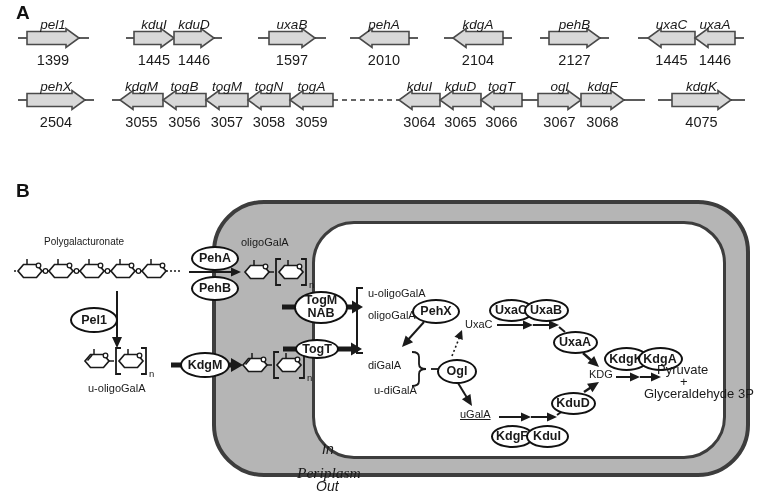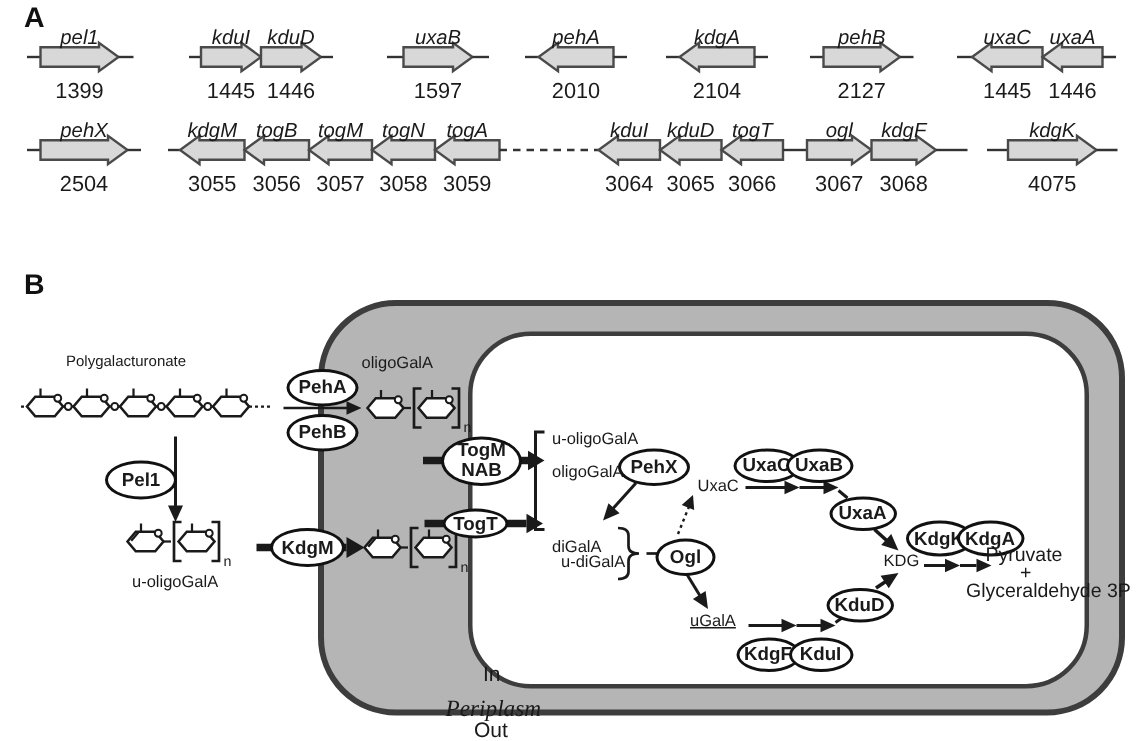--- a/index.html
+++ b/index.html
@@ -12,21 +12,21 @@
      background:#b5b5b5;border:4px solid #3d3d3d;border-radius:52px;box-sizing:border-box;}
   .membrane-inner{position:absolute;left:312px;top:221px;width:414px;height:238px;
      background:#ffffff;border:3.5px solid #3d3d3d;border-radius:42px;box-sizing:border-box;}
   .oval{position:absolute;background:#fff;border:2px solid #111;border-radius:50%;
      display:flex;flex-direction:column;align-items:center;justify-content:center;
      font-weight:bold;font-size:12.5px;line-height:13px;text-align:center;box-sizing:border-box;white-space:nowrap;}
   .blabel{position:absolute;white-space:nowrap;}
   .st-big{font-size:10px;}
   .st-std{font-size:11px;}
   .st-sm{font-size:13px;}
-  .st-it{font-size:14px;}
+  .st-it{font-style:italic;font-size:14px;}
   .st-itbig{font-style:italic;font-size:15.5px;}
 </style>
 </head>
 <body>
 
 <div class="stage">
   <div class="panel-label" style="left:16px;top:2px;">A</div>
   <svg id="panelA" width="759" height="150">
       <line x1="18" y1="38" x2="27" y2="38" stroke="#333" stroke-width="1.6"></line>
       <polygon points="27,31.5 66,31.5 66,28.5 79,38 66,47.5 66,44.5 27,44.5" fill="#d8d8d8" stroke="#4a4a4a" stroke-width="1.6"></polygon>
@@ -267,21 +267,21 @@
         <span>KdgA</span>
       </div>
     </div>
   <div id="blabels">
       <div class="blabel st-big" style="left: 44px; top: 236px;">Polygalacturonate</div>
       <div class="blabel st-std" style="left: 241px; top: 236px;">oligoGalA</div>
       <div class="blabel st-std" style="left: 88px; top: 382px;">u-oligoGalA</div>
       <div class="blabel st-std" style="left: 368px; top: 287px;">u-oligoGalA</div>
       <div class="blabel st-std" style="left: 368px; top: 309px;">oligoGalA</div>
       <div class="blabel st-std" style="left: 368px; top: 346px; margin-top: 13px;">diGalA</div>
-      <div class="blabel st-std" style="left: 374px; top: 369px;">u-diGalA</div>
+      <div class="blabel st-std" style="left: 374px; top: 384px;">u-diGalA</div>
       <div class="blabel st-std" style="left: 465px; top: 318px;">UxaC</div>
       <div class="blabel st-std" style="left: 460px; top: 408px; text-decoration: underline;">uGalA</div>
       <div class="blabel st-std" style="left: 589px; top: 368px;">KDG</div>
       <div class="blabel st-sm" style="left: 657px; top: 362px;">Pyruvate</div>
       <div class="blabel st-sm" style="left: 680px; top: 374px;">+</div>
       <div class="blabel st-sm" style="left: 644px; top: 386px;">Glyceraldehyde 3P</div>
       <div class="blabel st-it" style="left: 322px; top: 441px;">In</div>
       <div class="blabel st-itbig" style="left: 297px; top: 464px; font-family: Liberation Serif, serif;">Periplasm</div>
       <div class="blabel st-it" style="left: 316px; top: 478px;">Out</div>
     </div>

